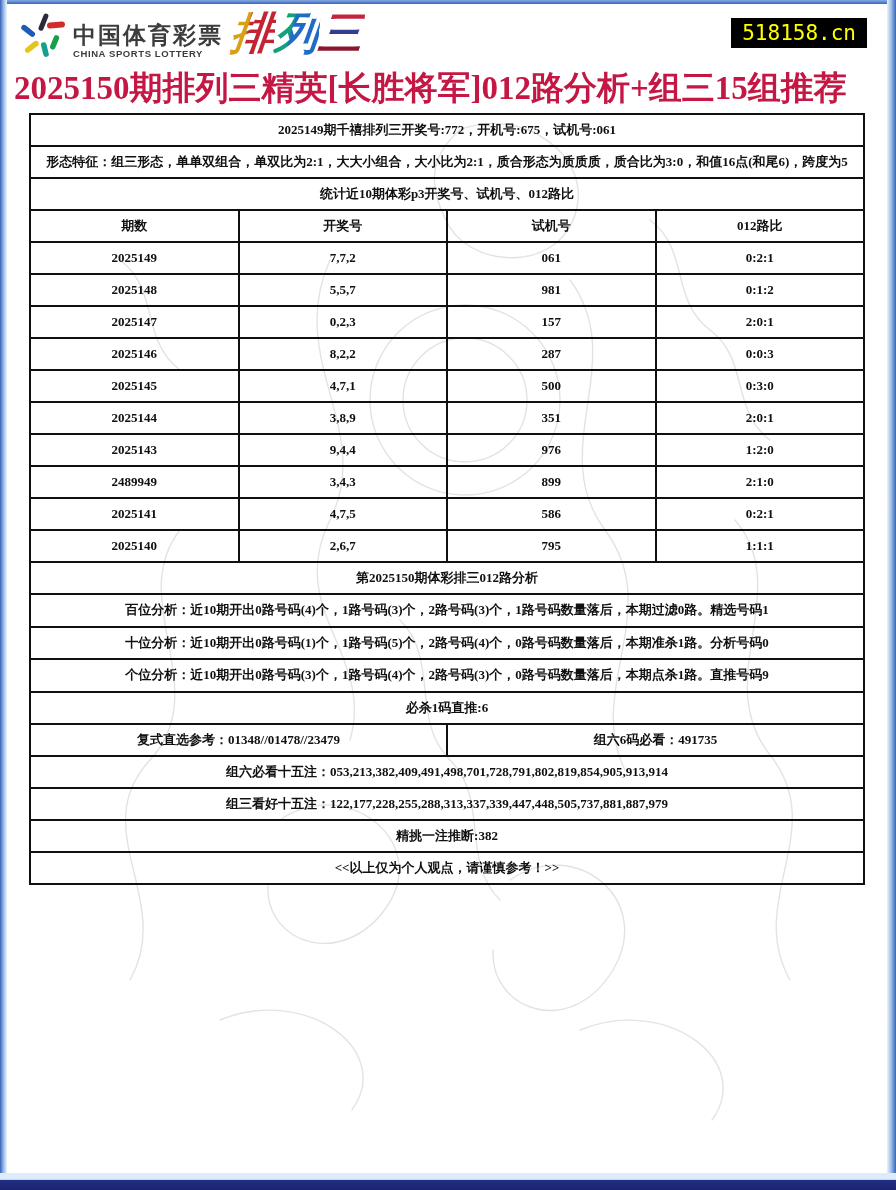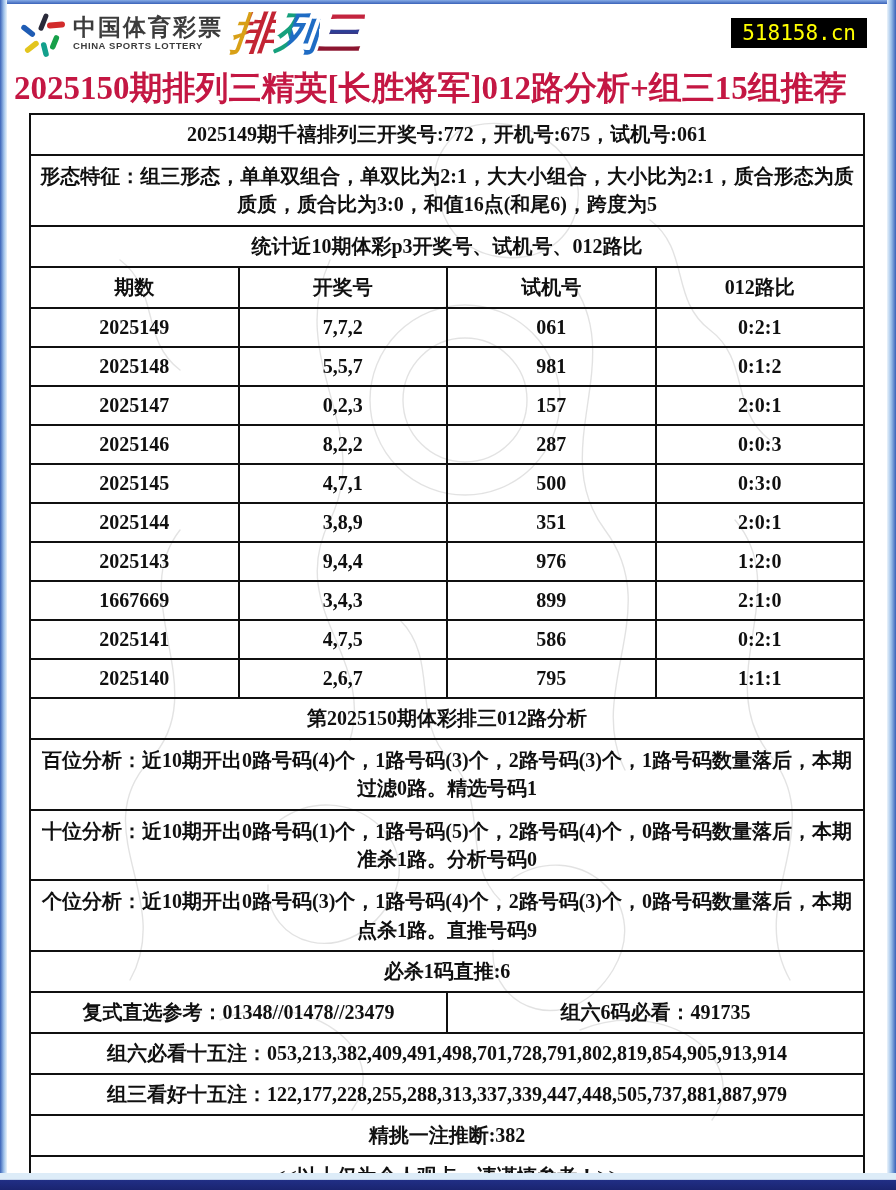--- a/index.html
+++ b/index.html
@@ -18,21 +18,21 @@
   .frame-bottom{position:absolute;left:0;right:0;bottom:0;height:17px;z-index:6;
     background:linear-gradient(180deg,#ddecf8 0,#ddecf8 38%,var(--frame-navy,#212f86) 40%,#1a2470 100%);}
   .content{position:absolute;top:4px;left:7px;right:9px;bottom:17px;z-index:1;}
 
   
   .watermark{position:absolute;top:96px;left:23px;width:836px;height:1060px;z-index:0;pointer-events:none;}
 
   
   .header{display:flex;align-items:flex-start;height:56px;padding:7px 10px 0 10px;position:relative;z-index:2;}
   .logo-figure{width:52px;height:48px;flex:0 0 auto;}
-  .brand{margin-left:4px;margin-top:4px;}
+  .brand{margin-left:4px;margin-top:12px;}
   .brand-cn{font-family:"Liberation Sans","DejaVu Sans",sans-serif;font-weight:bold;
     font-size:23px;color:#3c3c3c;letter-spacing:2px;line-height:25px;white-space:nowrap;}
   .brand-en{font-family:"Liberation Sans","DejaVu Sans",sans-serif;font-weight:bold;
     font-size:9.5px;color:#3c3c3c;letter-spacing:.6px;line-height:11px;white-space:nowrap;}
   .product{margin-left:8px;margin-top:-2px;font-weight:bold;font-style:italic;
     font-size:44px;line-height:50px;white-space:nowrap;transform:skewX(-6deg);}
   .pc{-webkit-background-clip:text;background-clip:text;color:transparent;}
   .pc1{background-image:linear-gradient(100deg,#d8a016 35%,#c32433 40%);color:#c32433;}
   .pc2{background-image:linear-gradient(100deg,#15a07c 35%,#1f6cc4 40%);color:#1f6cc4;}
   .pc3{background-image:linear-gradient(180deg,#c3243e 30%,#27419c 45%,#8c1630 70%);color:#b01c38;}
@@ -46,21 +46,21 @@
 
   
   .page-title{position:relative;z-index:2;color:var(--title-red,#c41743);
     font-weight:bold;font-size:33px;line-height:42px;white-space:nowrap;
     padding:0 0 2px 7px;letter-spacing:0;}
 
   
   table.main{width:836px;margin:2px auto 0;border-collapse:collapse;table-layout:fixed;
     position:relative;z-index:1;background:transparent;}
   table.main td,table.main th{border:2px solid #101010;color:#101010;
-    font-weight:bold;font-size:20px;text-align:center;padding:6px 6px;
+    font-weight:bold;font-size:13px;text-align:center;padding:6px 6px;
     overflow:hidden;}
   td.para{text-align:left;line-height:1.42;padding:6px 8px;margin-top:8px;}
   td.tight{padding:4px 6px;}
   tr.num td{padding:7px 6px;}
   td.nowrap{white-space:nowrap;}
 </style>
 </head>
 <body>
 
 <div class="frame-top"></div>
@@ -172,21 +172,21 @@
           <td>351</td>
           <td>2:0:1</td>
         </tr>
         <tr class="num">
           <td>2025143</td>
           <td>9,4,4</td>
           <td>976</td>
           <td>1:2:0</td>
         </tr>
         <tr class="num">
-          <td>1667669</td>
+          <td>2489949</td>
           <td>3,4,3</td>
           <td>899</td>
           <td>2:1:0</td>
         </tr>
         <tr class="num">
           <td>2025141</td>
           <td>4,7,5</td>
           <td>586</td>
           <td>0:2:1</td>
         </tr>

